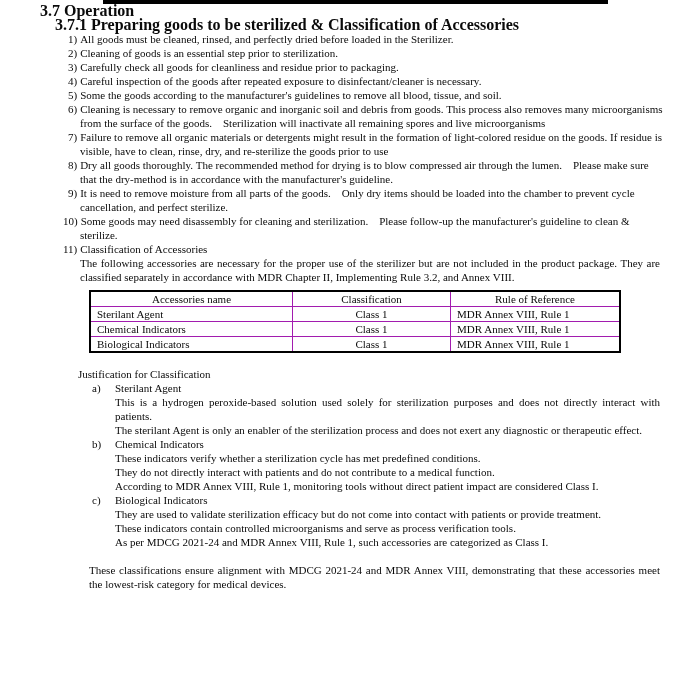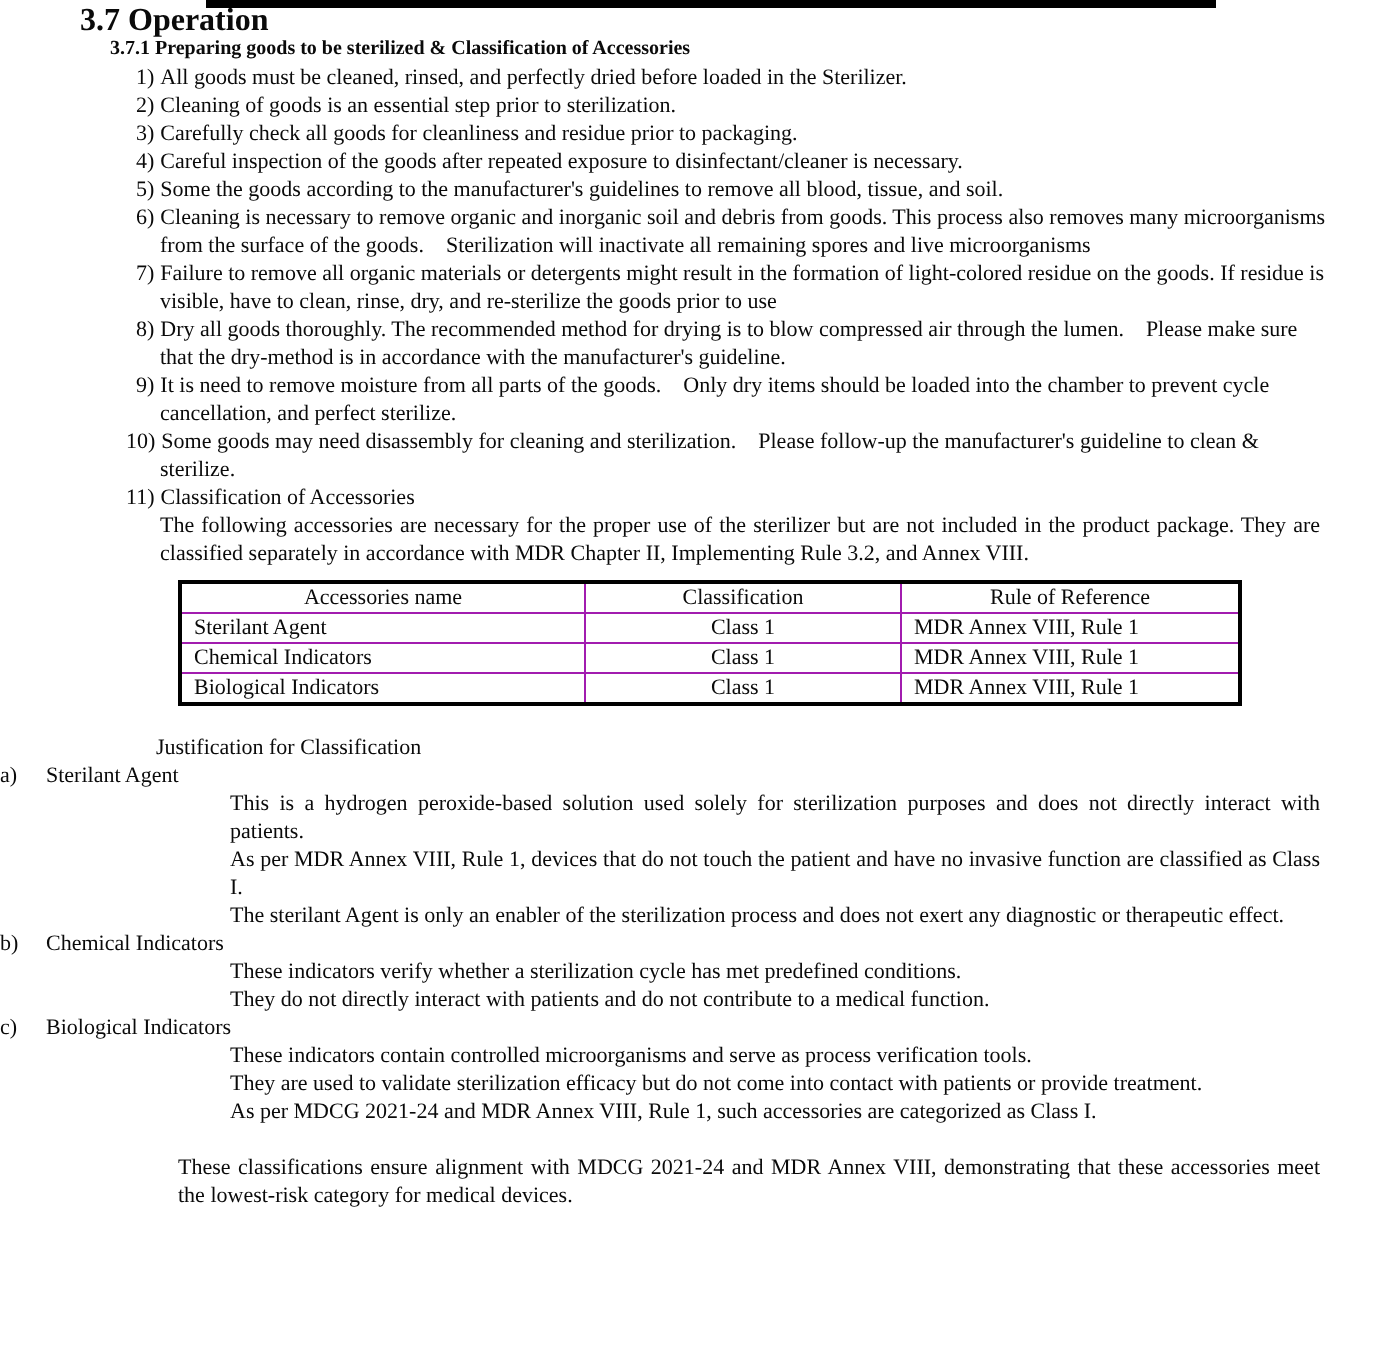--- a/index.html
+++ b/index.html
@@ -16,21 +16,21 @@
   .top-rule {
     position: absolute; top: 0; left: 103px;
     width: 505px; height: 4px; background: #000;
   }
   .h1 {
     margin: 4px 0 0 40px;
     font-size: 16px; font-weight: bold; line-height: 14px;
   }
   .h2 {
     margin: 0 0 0 55px;
-    font-size: 10px; font-weight: bold; line-height: 14px;
+    font-size: 16px; font-weight: bold; line-height: 14px;
   }
   .olist { margin: 0 0 0 80px; width: 586px; }
   .oitem { text-indent: -12px; }
   .oitem.wide { text-indent: -17px; }
   .oitem .num { margin-right: 3px; }
   .oitem .itxt { white-space: pre-wrap; }
   .intro {
     margin: 0 0 0 80px; width: 580px;
     text-align: justify;
   }
@@ -46,21 +46,21 @@
     border: 1px solid #a21caf;
     padding: 1px 6px 1px 6px;
     height: 12px;
     overflow: hidden;
   }
   table.acc .c1 { width: 189px; }
   table.acc .c2 { width: 145px; text-align: center; }
   table.acc .c3 { width: 156px; }
   table.acc tr.hdr td { text-align: center; }
   .just-title { margin: 14px 0 0 78px; }
-  .just-head { }
+  .just-head { margin-left: 92px; }
   .just-head .jnum { display: inline-block; width: 23px; text-indent: 0; }
   .jbody { margin-left: 115px; width: 545px; text-align: justify; }
   .jbody p { margin: 0; }
   .closing {
     margin: 14px 0 0 89px; width: 571px;
     text-align: justify;
   }
 </style>
 </head>
 <body>
@@ -110,35 +110,35 @@
     </tr>
   </tbody>
 </table>
 
 <div class="just-title">Justification for Classification</div>
 
 <div>
   <div class="just-head"><span class="jnum">a)</span><span>Sterilant Agent</span></div>
   <div class="jbody">
     <p>This is a hydrogen peroxide-based solution used solely for sterilization purposes and does not directly interact with patients.</p>
-    <p>As per MDR Annex VIII, Rule 1, devices that do not touch the patient and have no invasive function are classified as Class I.</p>
     <p>The sterilant Agent is only an enabler of the sterilization process and does not exert any diagnostic or therapeutic effect.</p>
   </div>
 </div>
 
 <div>
   <div class="just-head"><span class="jnum">b)</span><span>Chemical Indicators</span></div>
   <div class="jbody">
     <p>These indicators verify whether a sterilization cycle has met predefined conditions.</p>
     <p>They do not directly interact with patients and do not contribute to a medical function.</p>
+    <p>According to MDR Annex VIII, Rule 1, monitoring tools without direct patient impact are considered Class I.</p>
   </div>
 </div>
 
 <div>
   <div class="just-head"><span class="jnum">c)</span><span>Biological Indicators</span></div>
   <div class="jbody">
+    <p>They are used to validate sterilization efficacy but do not come into contact with patients or provide treatment.</p>
     <p>These indicators contain controlled microorganisms and serve as process verification tools.</p>
-    <p>They are used to validate sterilization efficacy but do not come into contact with patients or provide treatment.</p>
     <p>As per MDCG 2021-24 and MDR Annex VIII, Rule 1, such accessories are categorized as Class I.</p>
   </div>
 </div>
 
 <div class="closing">These classifications ensure alignment with MDCG 2021-24 and MDR Annex VIII, demonstrating that these accessories meet the lowest-risk category for medical devices.</div>
 
 </body></html>

